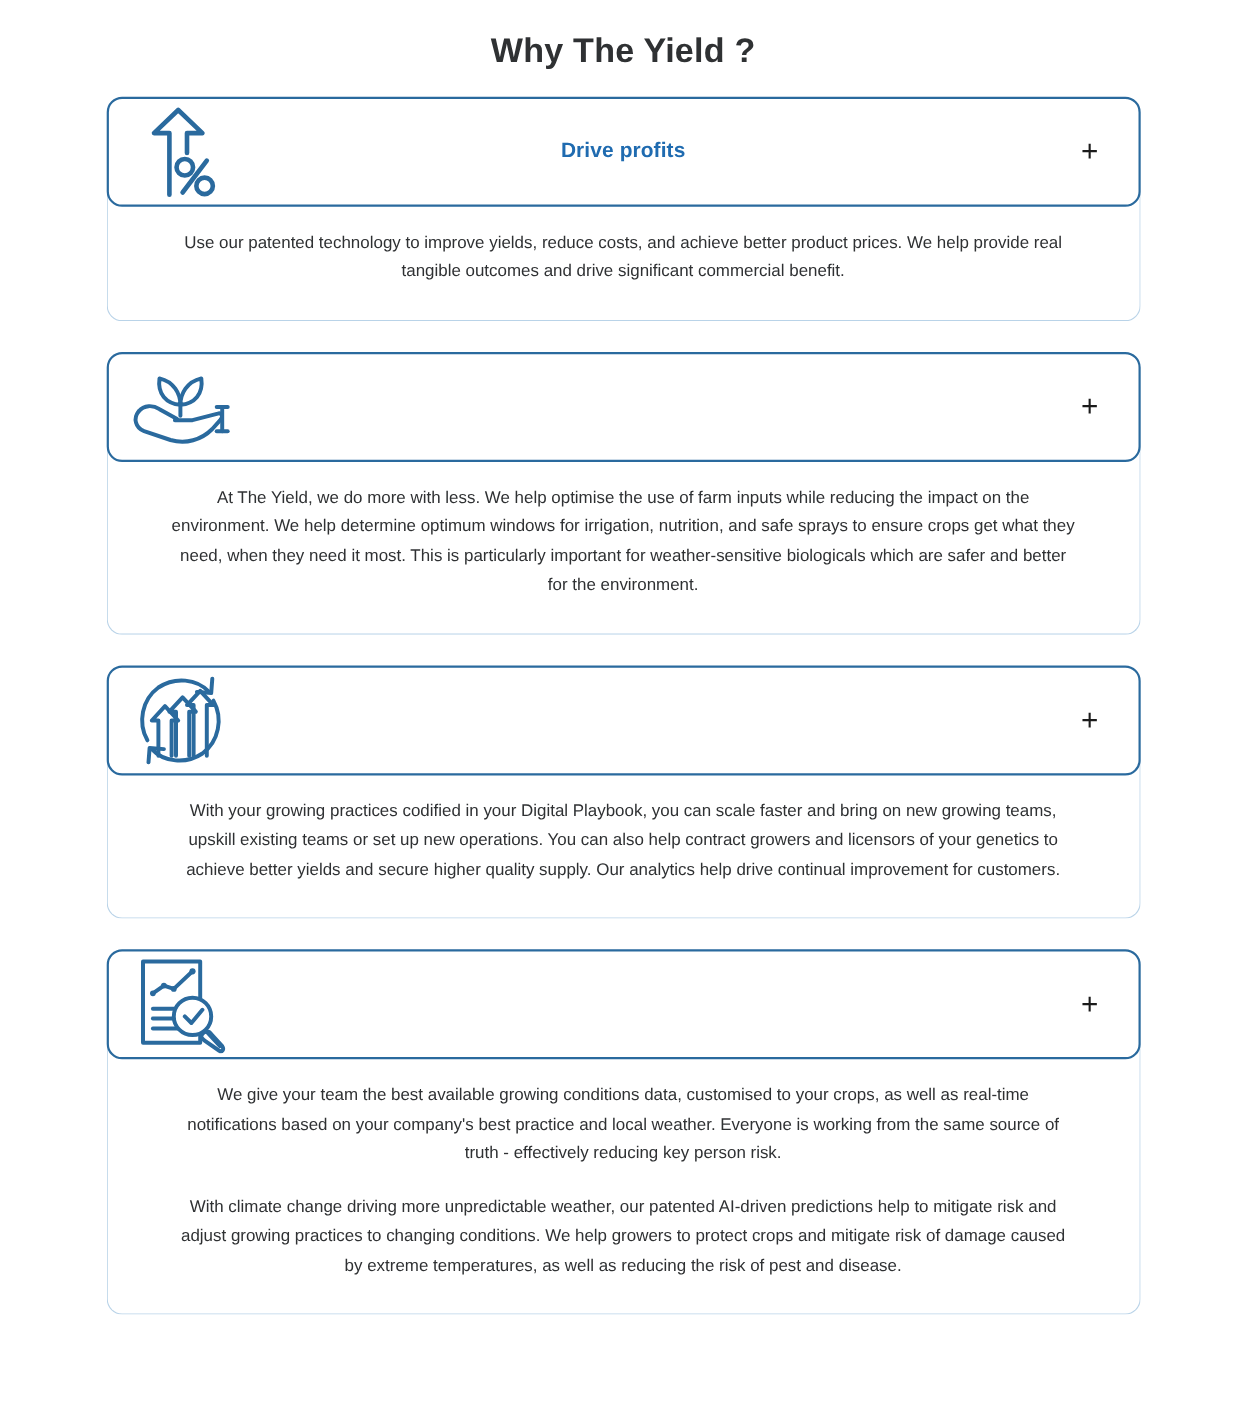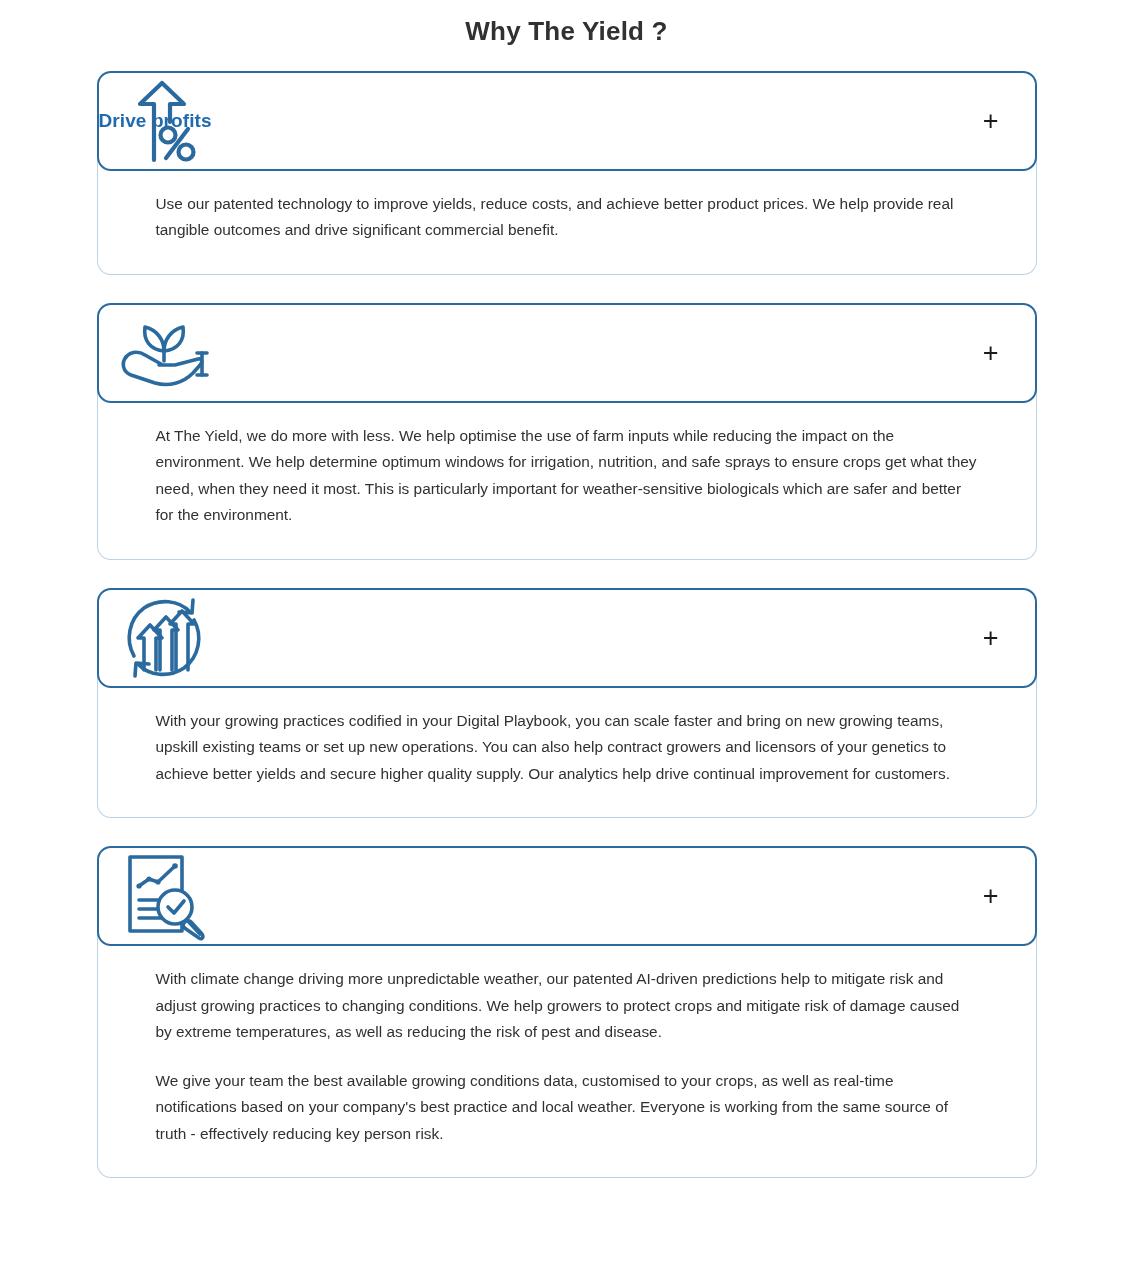--- a/index.html
+++ b/index.html
@@ -11,25 +11,25 @@
   }
   .page {
     position: relative;
     width: 1133px;
     height: 1274px;
     background: #ffffff;
     overflow: hidden;
   }
   .page-title {
     text-align: center;
-    font-size: 26px;
+    font-size: 31px;
     font-weight: bold;
     color: #2f3133;
     letter-spacing: 0.2px;
-    padding-top: 16px;
+    padding-top: 28px;
     padding-bottom: 24px;
   }
   .accordion {
     width: 940px;
     margin: 0 auto;
   }
   .panel { margin-bottom: 28px; }
   .panel.last { margin-bottom: 0; }
 
   .panel-header {
@@ -50,21 +50,21 @@
     transform: translateY(-50%);
     width: 106px;
     height: 92px;
     display: flex;
     align-items: center;
     justify-content: center;
   }
   .panel-icon svg { display: block; }
   .panel-title {
     flex: 1;
-    text-align: left;
+    text-align: center;
     font-size: 19px;
     font-weight: bold;
     color: #1f6bb0;
     letter-spacing: 0.1px;
   }
   .panel-toggle {
     position: absolute;
     right: 36px;
     top: 50%;
     transform: translateY(-50%);
@@ -81,21 +81,21 @@
     border: 1px solid #b9d3e8;
     border-top: none;
     border-radius: 0 0 14px 14px;
     background: #ffffff;
     margin-top: -14px;
     padding: 34px 58px 30px 58px;
     position: relative;
     z-index: 1;
   }
   .panel-body p {
-    text-align: left;
+    text-align: center;
     font-size: 15.4px;
     line-height: 1.72;
     color: #2f3133;
   }
   .panel-body p + p { margin-top: 22px; }
 </style>
 </head>
 <body>
 
 <div class="page">
@@ -187,19 +187,19 @@
               <circle cx="57" cy="56" r="17" fill="#ffffff"></circle>
               <polyline points="50,56 56,62 66,50"></polyline>
               <line x1="69" y1="69" x2="82" y2="83"></line>
               <path d="M66 72 C68 69 72 69 74 72 L84 83 C86 86 84 89 81 87 L68 78 C65 76 64 74 66 72 Z"></path>
             </g>
           </svg>
         </span>
         <span class="panel-toggle">+</span>
       </div>
       <div class="panel-body">
+        <p>We give your team the best available growing conditions data, customised to your crops, as well as real-time notifications based on your company's best practice and local weather. Everyone is working from the same source of truth - effectively reducing key person risk.</p>
         <p>With climate change driving more unpredictable weather, our patented AI-driven predictions help to mitigate risk and adjust growing practices to changing conditions. We help growers to protect crops and mitigate risk of damage caused by extreme temperatures, as well as reducing the risk of pest and disease.</p>
-        <p>We give your team the best available growing conditions data, customised to your crops, as well as real-time notifications based on your company's best practice and local weather. Everyone is working from the same source of truth - effectively reducing key person risk.</p>
       </div>
     </div>
 
   </div>
 </div>
 
 </body></html>

